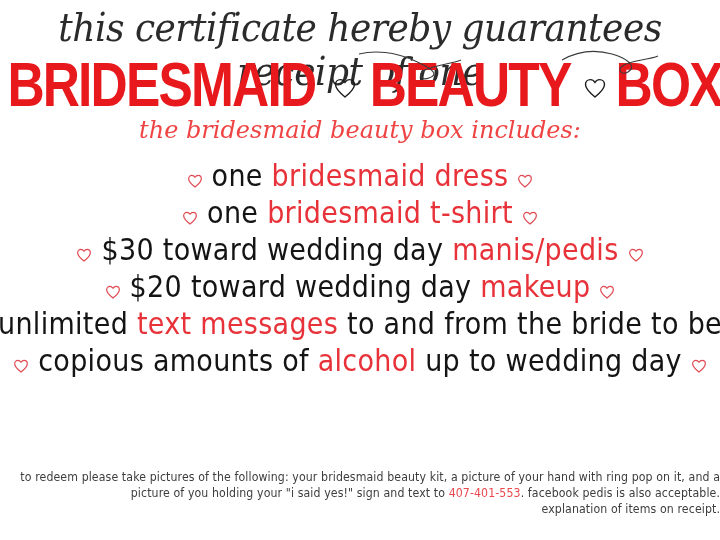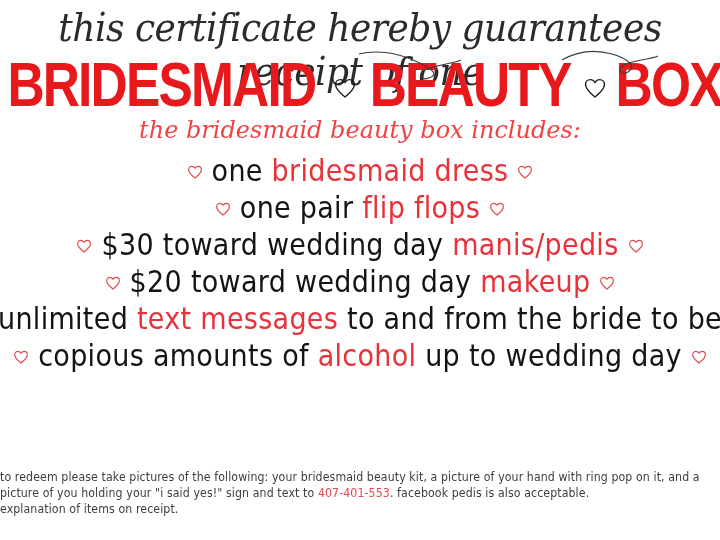--- a/index.html
+++ b/index.html
@@ -84,21 +84,21 @@
 
   
   #items-list {
     position: absolute;
     top: 152px;
     left: 0;
     right: 0;
   }
   .item-row {
     display: flex;
-    align-items: center;
+    align-items: flex-end;
     justify-content: center;
     height: 37px;
     white-space: nowrap;
   }
   .item-text {
     font-family: "DejaVu Sans", sans-serif;
     font-weight: 400;
     font-size: 27px;
     line-height: 1;
     color: #141414;
@@ -111,21 +111,21 @@
     margin: 3px 9px 0 9px;
   }
   .heart svg { display: block; }
 
   
   #fineprint {
     position: absolute;
     top: 470px;
     left: 0;
     right: 0;
-    text-align: left;
+    text-align: right;
   }
   .fine-line {
     font-family: "DejaVu Sans", sans-serif;
     font-size: 11px;
     line-height: 16px;
     color: #3d3d3d;
     letter-spacing: 0.1px;
     transform: scaleY(1.05);
   }
   .fine-line .phone { color: #e8484f; }
@@ -173,34 +173,34 @@
           </svg>
       </span>
       <span class="item-text"><span>one </span><span class="hl">bridesmaid dress</span><span></span></span>
       <span class="heart">
         <svg width="16" height="16" viewBox="0 0 24 24">
             <path d="M12 21 C5 15.5 2.5 12 2.5 8.6 C2.5 5.7 4.7 3.6 7.3 3.6 C9.2 3.6 10.9 4.7 12 6.4 C13.1 4.7 14.8 3.6 16.7 3.6 C19.3 3.6 21.5 5.7 21.5 8.6 C21.5 12 19 15.5 12 21 Z" fill="none" stroke="#e04a52" stroke-width="1.8"></path>
           </svg>
       </span>
     </div>
 
-
-    <div class="item-row">
-      <span class="heart">
-        <svg width="16" height="16" viewBox="0 0 24 24">
-            <path d="M12 21 C5 15.5 2.5 12 2.5 8.6 C2.5 5.7 4.7 3.6 7.3 3.6 C9.2 3.6 10.9 4.7 12 6.4 C13.1 4.7 14.8 3.6 16.7 3.6 C19.3 3.6 21.5 5.7 21.5 8.6 C21.5 12 19 15.5 12 21 Z" fill="none" stroke="#e04a52" stroke-width="1.8"></path>
-          </svg>
-      </span>
-      <span class="item-text"><span>one pair </span><span class="hl">flip flops</span><span></span></span>
-      <span class="heart">
-        <svg width="16" height="16" viewBox="0 0 24 24">
-            <path d="M12 21 C5 15.5 2.5 12 2.5 8.6 C2.5 5.7 4.7 3.6 7.3 3.6 C9.2 3.6 10.9 4.7 12 6.4 C13.1 4.7 14.8 3.6 16.7 3.6 C19.3 3.6 21.5 5.7 21.5 8.6 C21.5 12 19 15.5 12 21 Z" fill="none" stroke="#e04a52" stroke-width="1.8"></path>
-          </svg>
-      </span>
-    </div>
+    <div class="item-row">
+      <span class="heart">
+        <svg width="16" height="16" viewBox="0 0 24 24">
+            <path d="M12 21 C5 15.5 2.5 12 2.5 8.6 C2.5 5.7 4.7 3.6 7.3 3.6 C9.2 3.6 10.9 4.7 12 6.4 C13.1 4.7 14.8 3.6 16.7 3.6 C19.3 3.6 21.5 5.7 21.5 8.6 C21.5 12 19 15.5 12 21 Z" fill="none" stroke="#e04a52" stroke-width="1.8"></path>
+          </svg>
+      </span>
+      <span class="item-text"><span>one </span><span class="hl">bridesmaid t-shirt</span><span></span></span>
+      <span class="heart">
+        <svg width="16" height="16" viewBox="0 0 24 24">
+            <path d="M12 21 C5 15.5 2.5 12 2.5 8.6 C2.5 5.7 4.7 3.6 7.3 3.6 C9.2 3.6 10.9 4.7 12 6.4 C13.1 4.7 14.8 3.6 16.7 3.6 C19.3 3.6 21.5 5.7 21.5 8.6 C21.5 12 19 15.5 12 21 Z" fill="none" stroke="#e04a52" stroke-width="1.8"></path>
+          </svg>
+      </span>
+    </div>
+
 
 
     <div class="item-row">
       <span class="heart">
         <svg width="16" height="16" viewBox="0 0 24 24">
             <path d="M12 21 C5 15.5 2.5 12 2.5 8.6 C2.5 5.7 4.7 3.6 7.3 3.6 C9.2 3.6 10.9 4.7 12 6.4 C13.1 4.7 14.8 3.6 16.7 3.6 C19.3 3.6 21.5 5.7 21.5 8.6 C21.5 12 19 15.5 12 21 Z" fill="none" stroke="#e04a52" stroke-width="1.8"></path>
           </svg>
       </span>
       <span class="item-text"><span>$30 toward wedding day </span><span class="hl">manis/pedis</span><span></span></span>
       <span class="heart">

